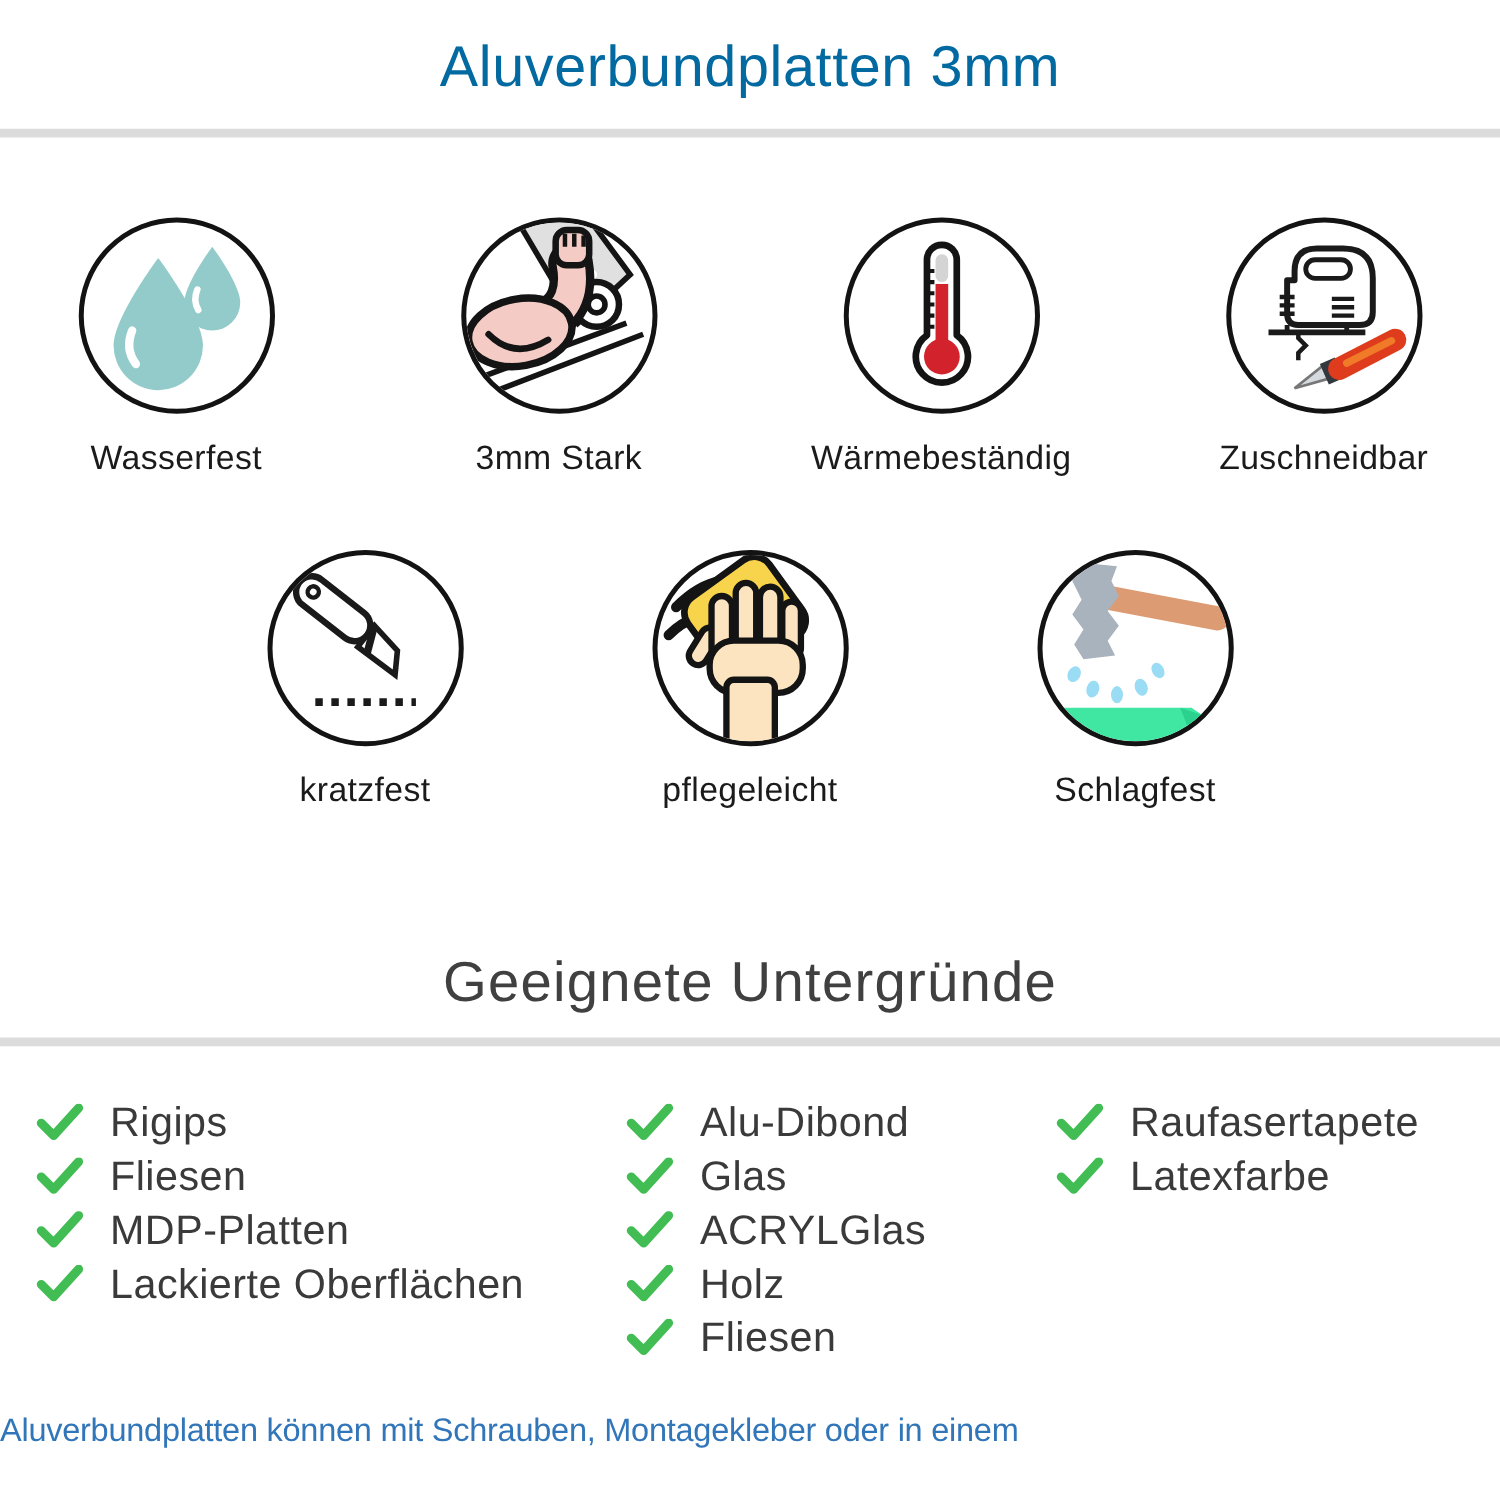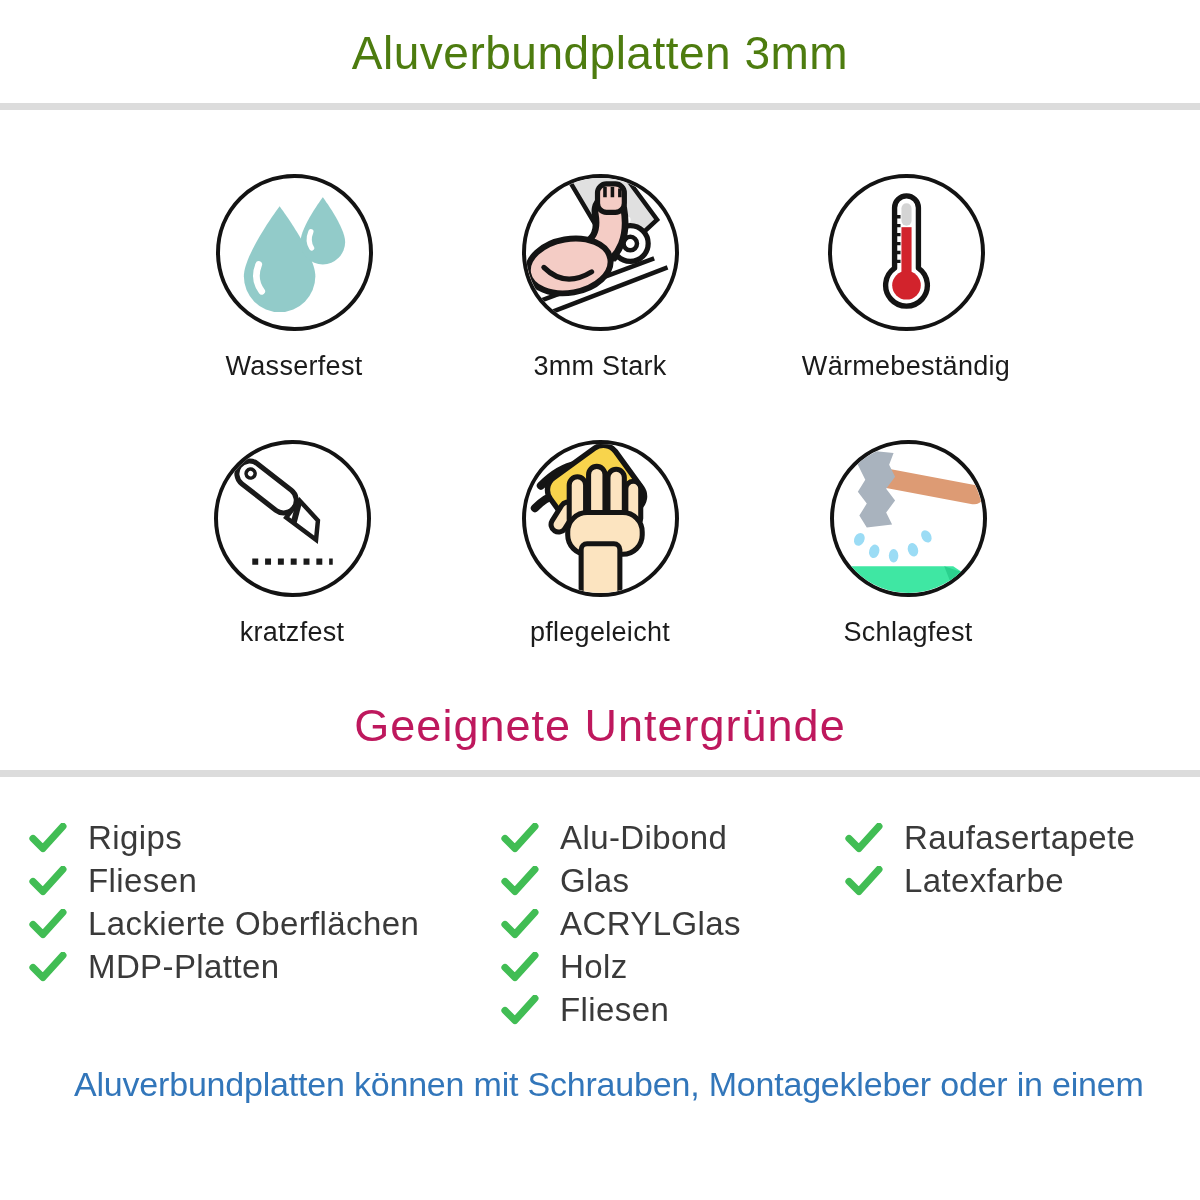--- a/index.html
+++ b/index.html
@@ -2,48 +2,48 @@
 <html lang="de"><head>
 <meta charset="utf-8">
 <style>
   html,body{margin:0;padding:0;}
   body{
     width:1200px;height:1200px;background:#ffffff;overflow:hidden;position:relative;
     font-family:"Liberation Sans", sans-serif;color:#1b1b1b;
   }
   .page-title{
     padding-top:25px;text-align:center;font-size:46px;line-height:56px;
-    color:#4d7c0f;letter-spacing:.5px;
+    color:#0369a1;letter-spacing:.5px;
   }
   .divider{width:1200px;height:7px;background:#dcdcdc;}
   .divider-top{margin-top:22px;}
   .feature-row{display:flex;justify-content:center;}
   .feature-row.row1{margin-top:64px;gap:24px;}
   .feature-row.row2{margin-top:58px;gap:26px;}
   .feature{display:flex;flex-direction:column;align-items:center;width:282px;}
   .icon-circle{
     width:149px;height:149px;border:4px solid #131313;border-radius:50%;
     background:#fff;overflow:hidden;display:flex;align-items:center;justify-content:center;
   }
   .icon-circle svg{width:149px;height:149px;display:block;}
   .feature-label{margin-top:19px;font-size:27px;line-height:32px;color:#1b1b1b;letter-spacing:.3px;text-align:center;}
   .section-heading{
-    margin-top:52px;text-align:center;font-size:45px;line-height:52px;
-    color:#be185d;letter-spacing:1px;
+    margin-top:112px;text-align:center;font-size:45px;line-height:52px;
+    color:#404040;letter-spacing:1px;
   }
   .divider-mid{margin-top:18px;}
   .substrates{display:flex;margin-top:44px;padding-left:28px;}
   .substrate-col{display:flex;flex-direction:column;}
   .col1{width:472px;}
   .col2{width:344px;}
   .col3{flex:1;}
   .substrate-item{display:flex;align-items:flex-end;gap:19px;margin-bottom:10px;}
   .substrate-item .check{width:41px;height:31px;flex:0 0 41px;}
   .substrate-item span{font-size:33px;line-height:33px;color:#3a3a3a;letter-spacing:.4px;}
-  .footer-note{margin-top:28px;padding-left:46px;font-size:34px;line-height:40px;color:#3276ba;letter-spacing:-.2px;margin-left:28px;}
+  .footer-note{margin-top:28px;font-size:26px;line-height:40px;color:#3276ba;letter-spacing:-.2px;}
 </style>
 </head>
 <body>
 
 <div class="page-title">Aluverbundplatten 3mm</div>
 <div class="divider divider-top"></div>
 
 <div class="feature-row row1">
 
   <div class="feature">
@@ -85,20 +85,38 @@
         <path d="M42,60.5 V20 a8,8 0 0 1 16,0 V60.5 a14,14 0 1 1 -16,0 Z" fill="#fff" stroke="#141414" stroke-width="3.6" stroke-linejoin="round"></path>
         <rect x="46.6" y="17" width="6.8" height="15" rx="3.4" fill="#d4d4d4"></rect>
         <rect x="46.6" y="33" width="6.8" height="38" fill="#d2232c"></rect>
         <circle cx="50" cy="72" r="9.6" fill="#d2232c"></circle>
         <path d="M41,26 h5 M41,32 h5 M41,38 h5 M41,44 h5 M41,50 h5 M41,56 h5" stroke="#141414" stroke-width="2.2"></path>
       </svg>
     </div>
     <div class="feature-label">Wärmebeständig</div>
   </div>
 
+  <div class="feature">
+    <div class="icon-circle">
+      <svg viewBox="0 0 100 100">
+        <path d="M30,36 v-5 h4 v-5 q0,-12 12,-12 h14 q16,0 16,16 v18 q0,7 -7,7 H36 q-6,0 -6,-6 z" fill="#fff" stroke="#1a1a1a" stroke-width="3.2" stroke-linejoin="round"></path>
+        <rect x="40" y="20" width="24" height="10" rx="5" fill="#fff" stroke="#1a1a1a" stroke-width="2.6"></rect>
+        <path d="M54,41 h12 M54,45.5 h12 M54,50 h12" stroke="#1a1a1a" stroke-width="2.4"></path>
+        <path d="M26,40 h8 M26,44.5 h8 M26,49 h8" stroke="#1a1a1a" stroke-width="2.4"></path>
+        <path d="M30,55 v4 M62,55 v4" stroke="#1a1a1a" stroke-width="2.6"></path>
+        <path d="M20,59 h52" stroke="#1a1a1a" stroke-width="3"></path>
+        <path d="M36,59 v3 l4,4 -4,4 v4" stroke="#1a1a1a" stroke-width="2.4" fill="none"></path>
+        <polygon points="34,89 52,84 49,77" fill="#d4dade" stroke="#777" stroke-width="1.5"></polygon>
+        <path d="M50,81.5 L58,78" stroke="#33383f" stroke-width="12"></path>
+        <path d="M58,78.5 L88,63" stroke="#df3b1d" stroke-width="12" stroke-linecap="round"></path>
+        <path d="M62,75.5 L86,63.5" stroke="#f07a28" stroke-width="4" stroke-linecap="round"></path>
+      </svg>
+    </div>
+    <div class="feature-label">Zuschneidbar</div>
+  </div>
 
 </div>
 
 <div class="feature-row row2">
 
   <div class="feature">
     <div class="icon-circle">
       <svg viewBox="0 0 100 100">
         <g transform="translate(0,-2) rotate(38 40 36)">
           <rect x="8" y="28" width="46" height="17" rx="8.5" fill="#fff" stroke="#1a1a1a" stroke-width="3.4"></rect>
@@ -168,27 +186,27 @@
     <div class="substrate-item">
       <svg class="check" viewBox="0 0 34 28">
           <path d="M3,14 L12,23 L30,3" stroke="#41bd54" stroke-width="6.5" fill="none" stroke-linecap="round" stroke-linejoin="round"></path>
         </svg>
       <span>Fliesen</span>
     </div>
     <div class="substrate-item">
       <svg class="check" viewBox="0 0 34 28">
           <path d="M3,14 L12,23 L30,3" stroke="#41bd54" stroke-width="6.5" fill="none" stroke-linecap="round" stroke-linejoin="round"></path>
         </svg>
+      <span>MDP-Platten</span>
+    </div>
+    <div class="substrate-item">
+      <svg class="check" viewBox="0 0 34 28">
+          <path d="M3,14 L12,23 L30,3" stroke="#41bd54" stroke-width="6.5" fill="none" stroke-linecap="round" stroke-linejoin="round"></path>
+        </svg>
       <span>Lackierte Oberflächen</span>
-    </div>
-    <div class="substrate-item">
-      <svg class="check" viewBox="0 0 34 28">
-          <path d="M3,14 L12,23 L30,3" stroke="#41bd54" stroke-width="6.5" fill="none" stroke-linecap="round" stroke-linejoin="round"></path>
-        </svg>
-      <span>MDP-Platten</span>
     </div>
   </div>
 
   <div class="substrate-col col2">
     <div class="substrate-item">
       <svg class="check" viewBox="0 0 34 28">
           <path d="M3,14 L12,23 L30,3" stroke="#41bd54" stroke-width="6.5" fill="none" stroke-linecap="round" stroke-linejoin="round"></path>
         </svg>
       <span>Alu-Dibond</span>
     </div>

